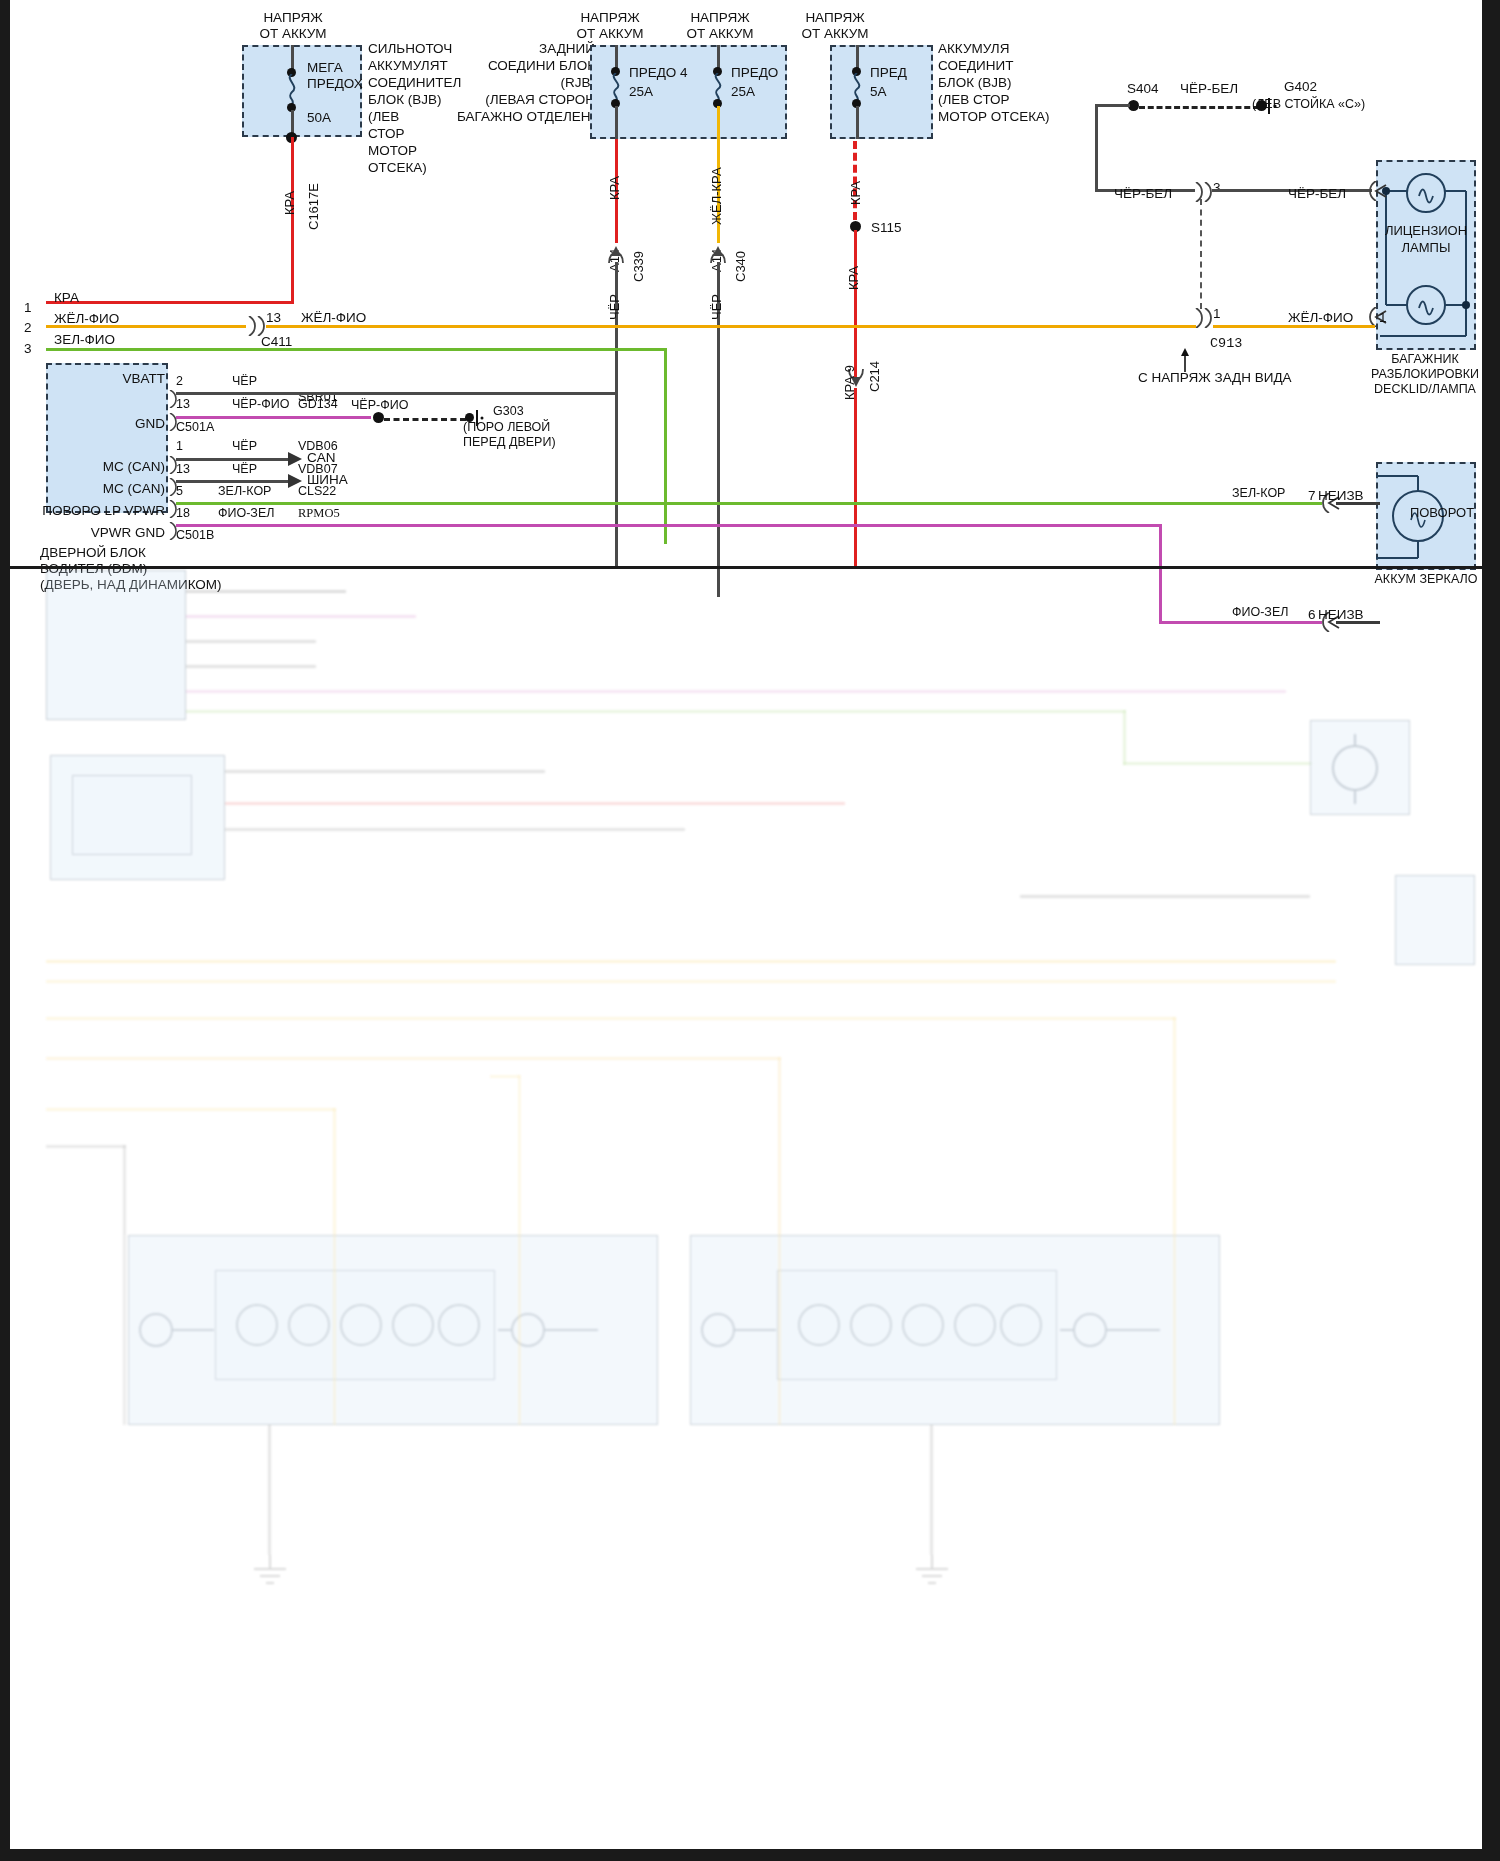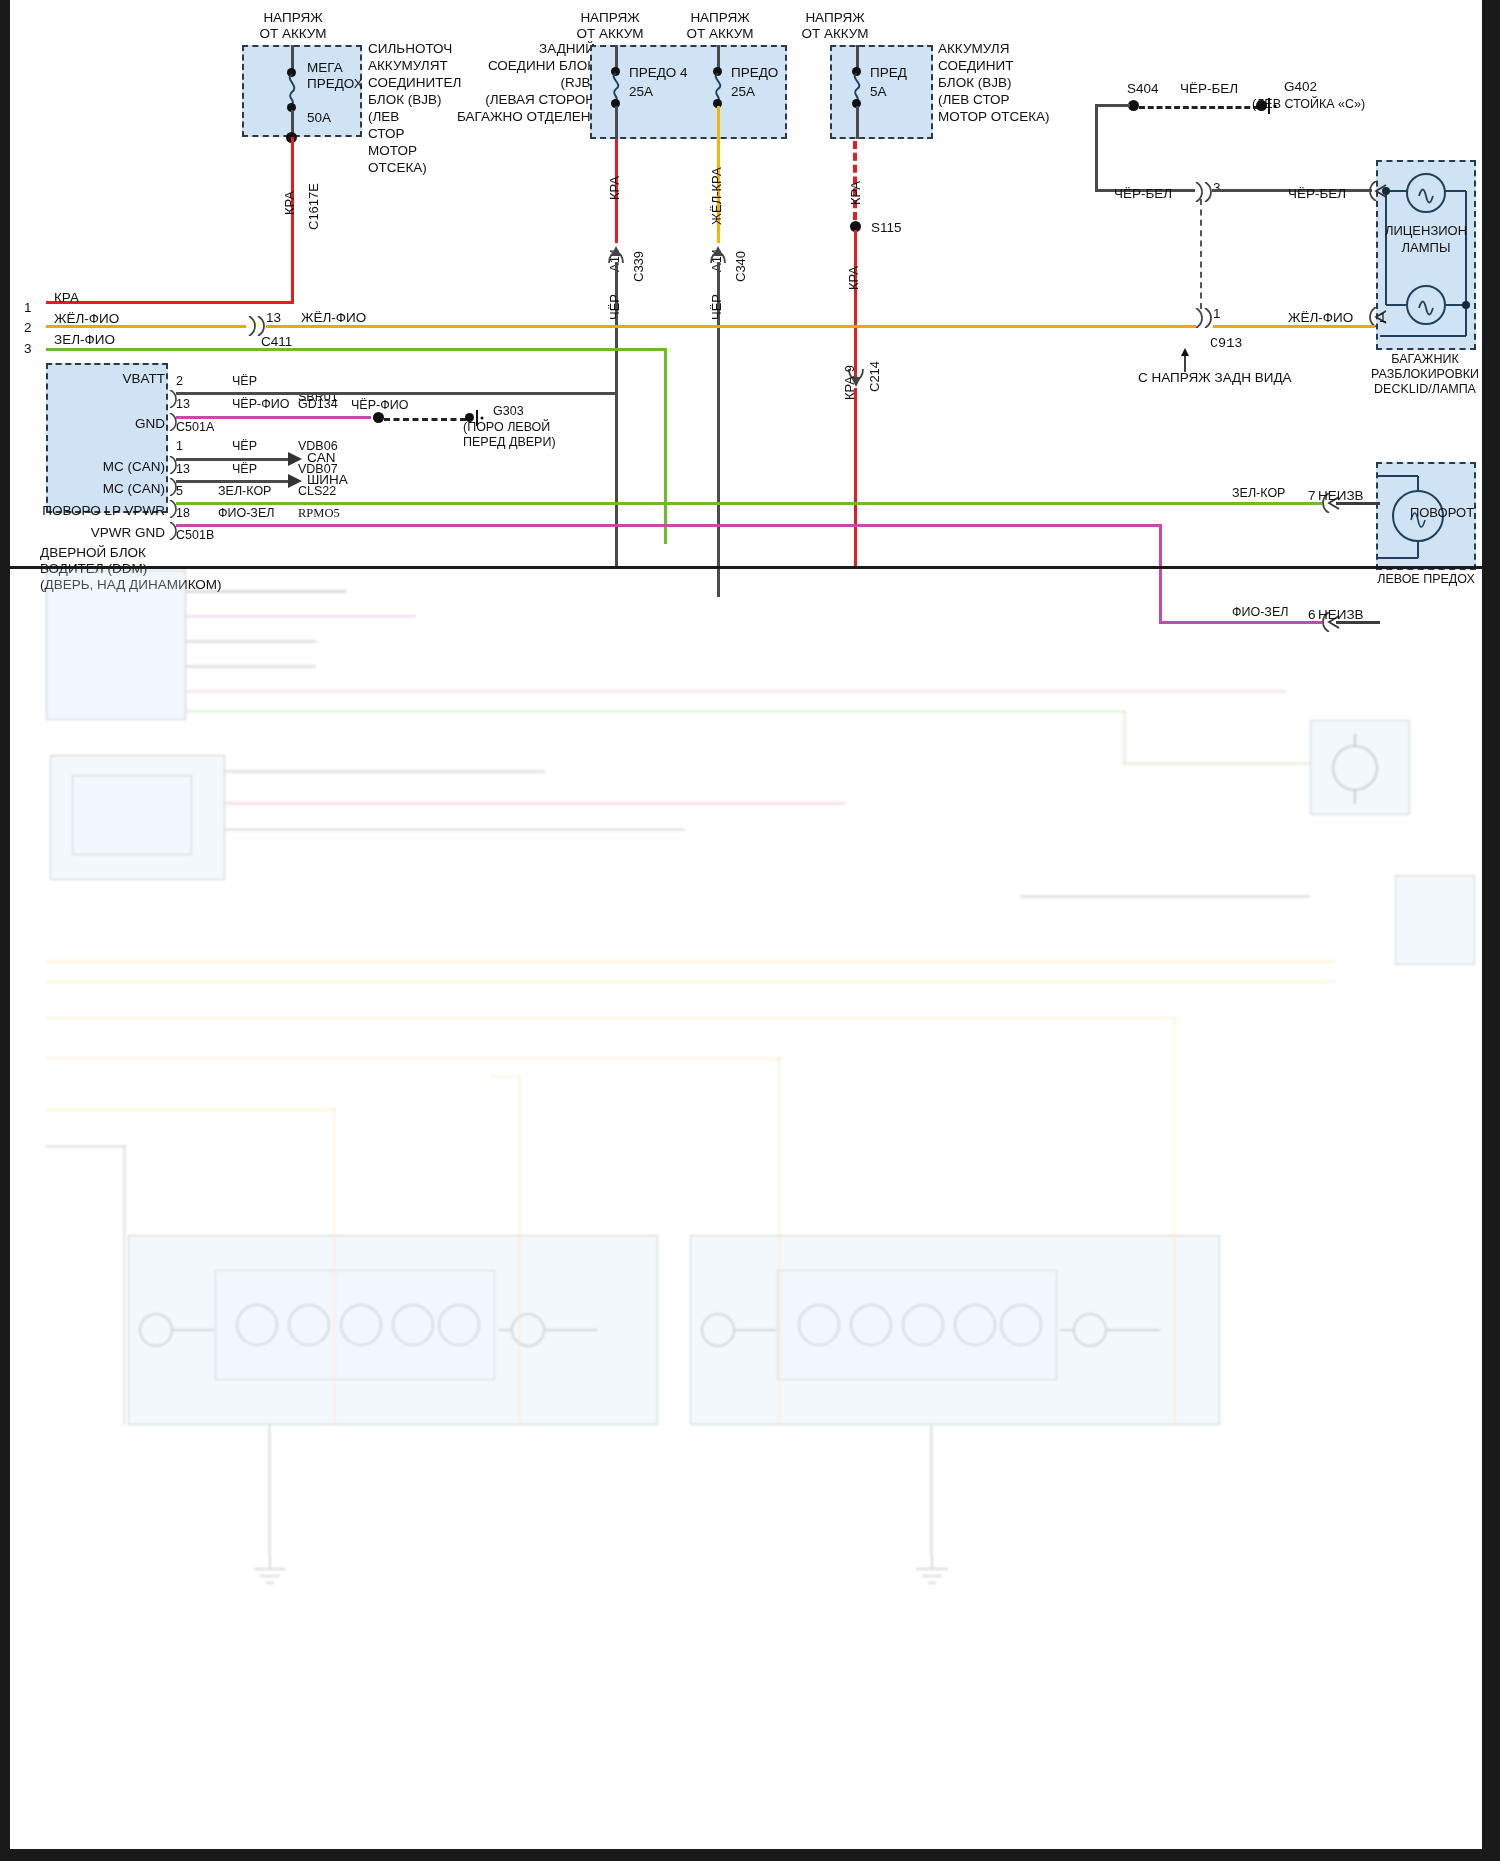--- a/index.html
+++ b/index.html
@@ -330,21 +330,21 @@
     <div class="box" style="left:1366px;top:462px;width:100px;height:108px;"></div>
     <svg width="100" height="108" style="position:absolute;left:1366px;top:462px;">
       <circle cx="42" cy="54" r="25" stroke="#22405c" stroke-width="2" fill="none"></circle>
       <line x1="42" y1="14" x2="42" y2="30" stroke="#22405c" stroke-width="2"></line>
       <line x1="42" y1="78" x2="42" y2="96" stroke="#22405c" stroke-width="2"></line>
       <line x1="0" y1="14" x2="42" y2="14" stroke="#22405c" stroke-width="2"></line>
       <line x1="0" y1="96" x2="42" y2="96" stroke="#22405c" stroke-width="2"></line>
       <path d="M35 58 q4 -14 7 0 q3 14 7 0" stroke="#22405c" stroke-width="1.6" fill="none"></path>
     </svg>
     <div class="txt c" style="left:1366px;top:505px;width:100px;font-size:13px;margin-left:16px;">ПОВОРОТ</div>
-    <div class="txt c" style="left:1356px;top:572px;width:120px;font-size:12.5px;">ЛЕВОЕ ПРЕДОХ</div>
+    <div class="txt c" style="left:1356px;top:572px;width:120px;font-size:12.5px;">АККУМ ЗЕРКАЛО</div>
 
     <svg width="20" height="20" style="position:absolute;left:1310px;top:493px;">
       <path d="M9 0 C 1 5, 1 15, 9 20" stroke="#444" stroke-width="1.8" fill="none"></path>
       <path d="M19 4 L 9 10 L 19 16" stroke="#333" stroke-width="1.8" fill="none"></path>
     </svg>
     <div class="txt" style="left:1298px;top:488px;">7</div>
     <div class="txt" style="left:1308px;top:488px;">НЕИЗВ</div>
     <div class="wire h blk" style="left:1326px;top:502px;width:44px;"></div>
 
     <svg width="20" height="20" style="position:absolute;left:1310px;top:612px;">

